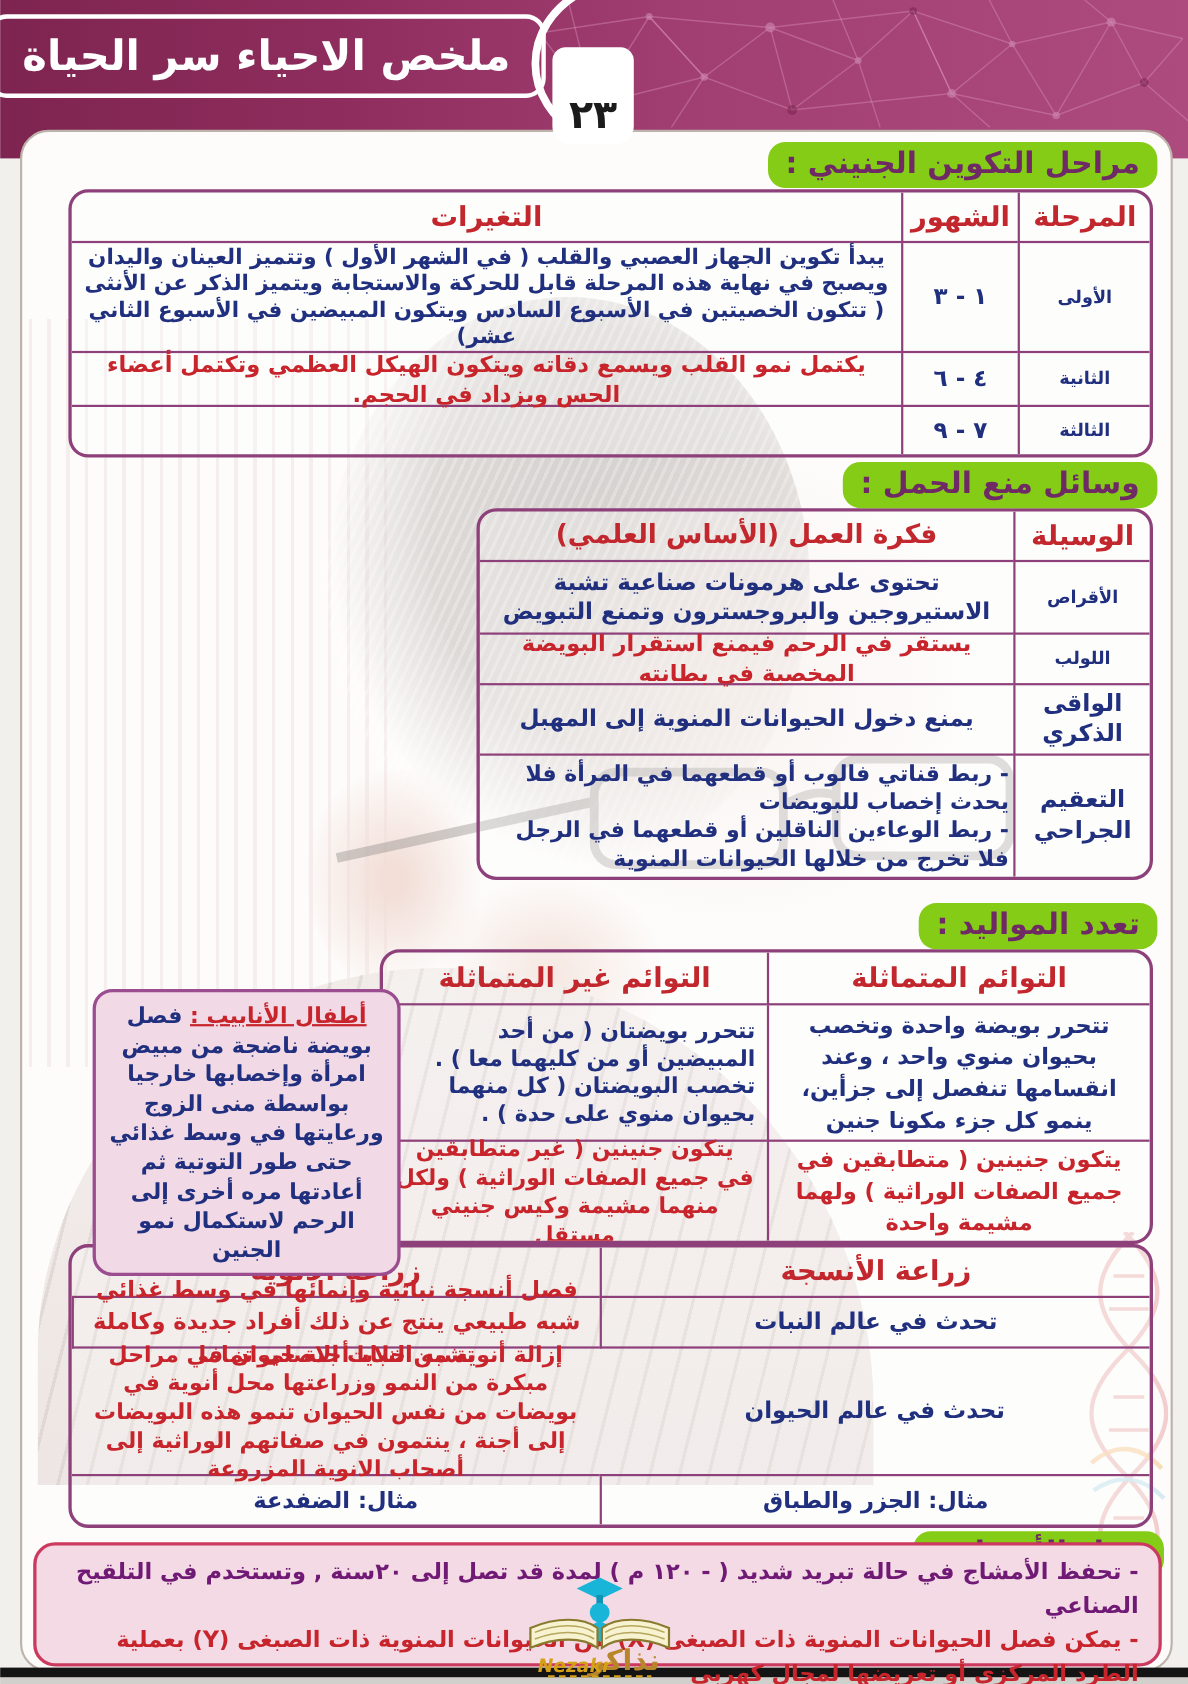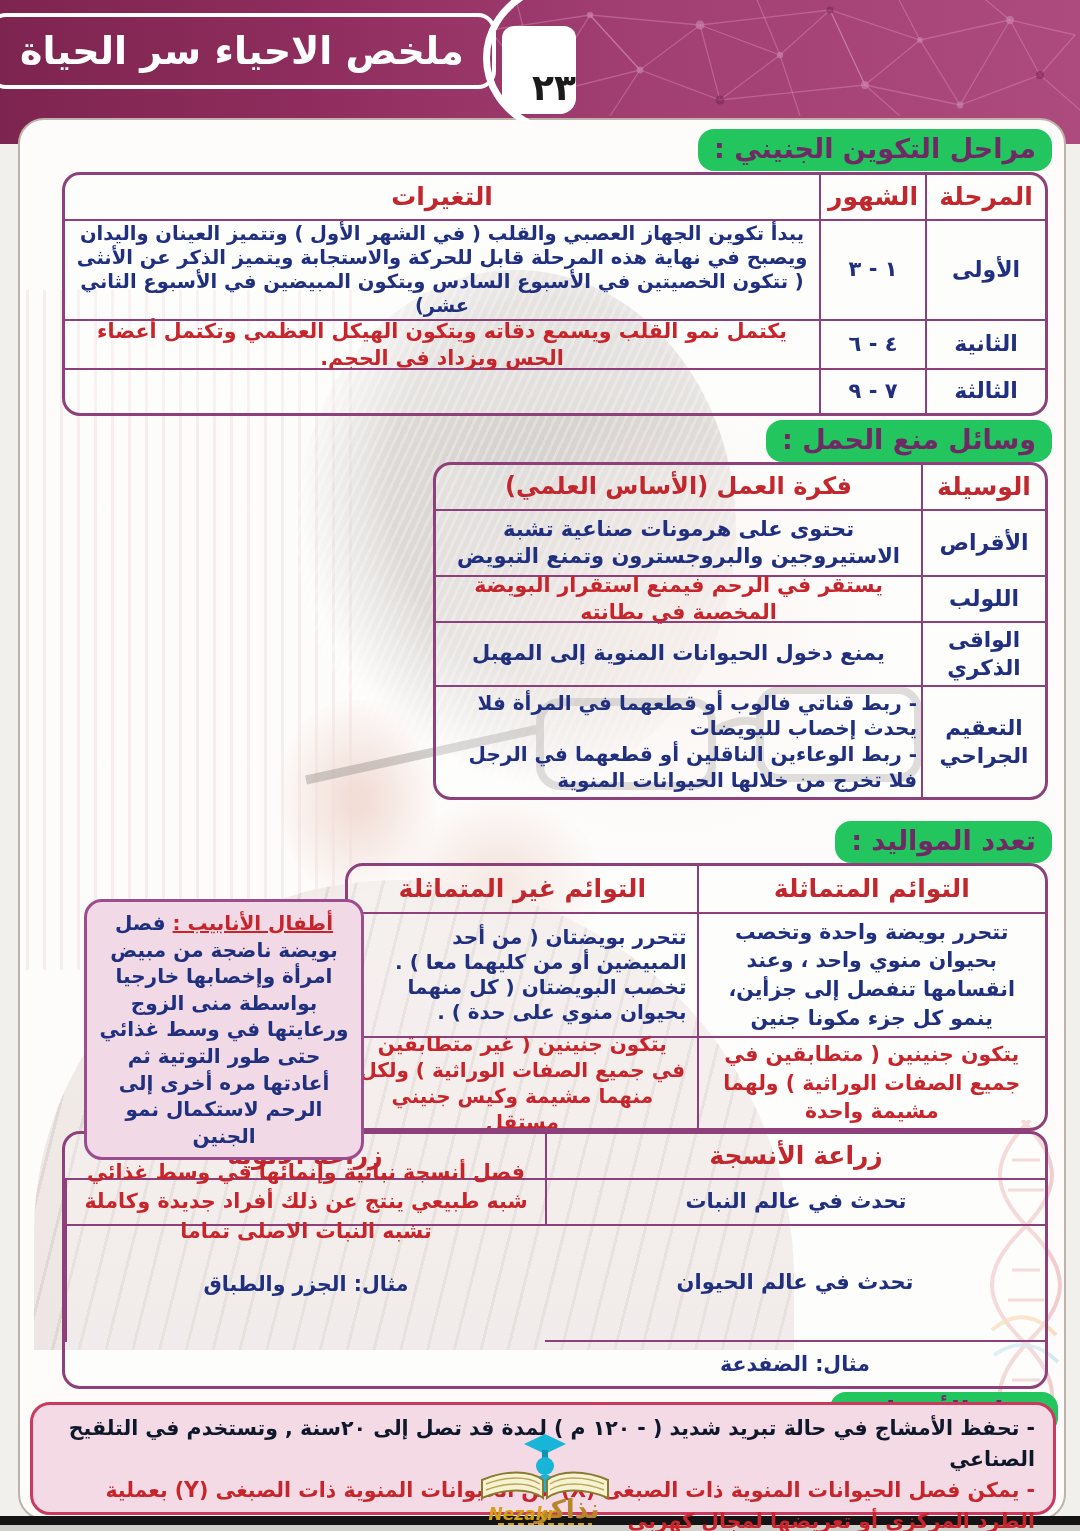--- a/index.html
+++ b/index.html
@@ -7,22 +7,22 @@
   #page{position:relative;width:1080px;height:1531px;background:#f2f0ed;overflow:hidden;direction:rtl;}
 
   
   #banner{position:absolute;left:0;top:0;width:1080px;height:144px;
     background:linear-gradient(90deg,#7e2450 0%,#8e2d5d 28%,#a13e72 58%,#ad4a7e 100%);}
   #banner svg.mesh{position:absolute;left:380px;top:0;width:700px;height:116px;}
   #title-box{position:absolute;left:-12px;top:13px;width:500px;height:68px;border:4px solid #fff;
     border-radius:18px;display:flex;align-items:center;justify-content:center;
     color:#fff;font-size:38px;letter-spacing:0;z-index:4;}
   #banner svg.arc{position:absolute;left:430px;top:-4px;width:130px;height:126px;z-index:3;}
-  #page-tab{position:absolute;left:502px;top:26px;width:74px;height:88px;background:#fff;
-    border-radius:12px 12px 16px 16px;display:flex;align-items:flex-end;
+  #page-tab{position:absolute;left:502px;top:43px;width:74px;height:88px;background:#fff;
+    border-radius:12px 12px 16px 16px;display:flex;align-items:flex-end;justify-content:center;
     padding-bottom:6px;box-sizing:border-box;font-size:36px;color:#1b1b1b;z-index:5;}
 
   
   #card{position:absolute;left:18px;top:118px;width:1044px;height:1398px;background:#fdfcfb;
     border:2px solid #bdb3aa;border-radius:26px;overflow:hidden;}
   #bottom-bar{position:absolute;left:0;top:1516px;width:1080px;height:9px;background:#141414;}
   #bottom-strip{position:absolute;left:0;top:1525px;width:1080px;height:6px;background:#d2d0cd;}
 
   
   .ph{position:absolute;}
@@ -41,48 +41,48 @@
     background:radial-gradient(ellipse,#f3e0d9 0%,rgba(243,224,217,0) 75%);}
   #shirt{left:14px;top:760px;width:760px;height:470px;border-radius:48% 52% 0 0/75% 85% 0 0;
     background:
       repeating-linear-gradient(104deg,rgba(185,173,168,.32) 0 3px,transparent 3px 26px),
       linear-gradient(180deg,#f1eae7,#ebe3e0);
     opacity:.85;}
   svg.glasses{left:268px;top:540px;width:650px;height:170px;opacity:.4;}
   svg.dna{right:2px;top:1000px;width:72px;height:330px;opacity:.85;}
 
   
-  .pill{position:absolute;z-index:3;background:#22c55e;color:#6f2a66;border-radius:16px;
+  .pill{position:absolute;z-index:3;background:#84cc16;color:#6f2a66;border-radius:16px;
     padding:4px 16px 6px;font-size:27px;line-height:1.2;white-space:nowrap;}
 
   
   .tbl{position:absolute;z-index:2;display:grid;border:3px solid #8d4079;border-radius:18px;
     overflow:hidden;background:rgba(255,255,255,.25);box-sizing:border-box;}
   .c{display:flex;flex-direction:column;align-items:center;justify-content:center;
     box-sizing:border-box;padding:2px 10px;text-align:center;line-height:1.3;}
   .bl{border-left:2px solid #8d4079;}
   .bb{border-bottom:2px solid #8d4079;}
   .hr{color:#c2272d;font-size:25px;}          
   .tb{color:#202f7e;}                          
   .tr{color:#c8242b;}                          
-  .name{color:#202f7e;font-size:22px;}
+  .name{color:#202f7e;font-size:16px;}
   .just{text-align:center;}
   .rt{align-items:flex-start;text-align:right;}
 
   
   #tube-box{position:absolute;left:60px;top:899px;width:280px;z-index:3;background:#f1d9e6;
     border:3px solid #9b4d8f;border-radius:18px;padding:8px 10px;box-sizing:border-box;
     font-size:20px;line-height:1.33;text-align:center;margin-left:24px;}
   #tube-box .ttl{color:#c8242b;text-decoration:underline;}
   #tube-box .bod{color:#202f7e;}
 
   #gamete-box{position:absolute;left:30px;top:1402px;width:1026px;height:113px;z-index:3;
     background:#f3dae5;border:3px solid #cb3a5e;border-radius:20px;
     padding:8px 18px 6px;box-sizing:border-box;font-size:20.5px;line-height:1.52;text-align:right;}
-  #gamete-box .l1{color:#0f172a;}
+  #gamete-box .l1{color:#701a75;}
   #gamete-box .l2{color:#c8242b;}
 
   #watermark{position:absolute;left:470px;top:1432px;width:150px;height:95px;z-index:30;}
 </style>
 </head>
 <body>
 
 <div id="page">
 
   <div id="banner">
@@ -214,20 +214,21 @@
   </div>
 
   <div class="tbl" style="left:62px;top:1131px;width:986px;grid-template-columns:500px 1fr;grid-template-rows:46px 46px 116px 44px;">
     <div class="c hr bl bb">زراعة الأنسجة</div>
     <div class="c hr bb">زراعة الأنوية</div>
 
     <div class="c tb bl bb" style="font-size:21px;">تحدث في عالم النبات</div>
     <div class="c tr bl bb" style="font-size:20.5px;line-height:1.42;">فصل أنسجة نباتية وإنمائها في وسط غذائي شبه طبيعي ينتج عن ذلك أفراد جديدة وكاملة تشبه النبات الاصلى تماما</div>
 
     <div class="c tb bb" style="font-size:21px;">تحدث في عالم الحيوان</div>
+    <div class="c tr bb" style="font-size:20px;line-height:1.3;">إزالة أنوية من خلايا أجنة حيوان في مراحل مبكرة من النمو وزراعتها محل أنوية في بويضات من نفس الحيوان تنمو هذه البويضات إلى أجنة ، ينتمون في صفاتهم الوراثية إلى أصحاب الانوية المزروعة</div>
 
     <div class="c tb bl" style="font-size:20.5px;">مثال: الجزر والطباق</div>
     <div class="c tb" style="font-size:20.5px;">مثال: الضفدعة</div>
   </div>
 
   <div class="pill" style="top:1392px;right:22px;">
     <span>بنوك الأمشاج :</span>
   </div>
 
   <div id="gamete-box">

